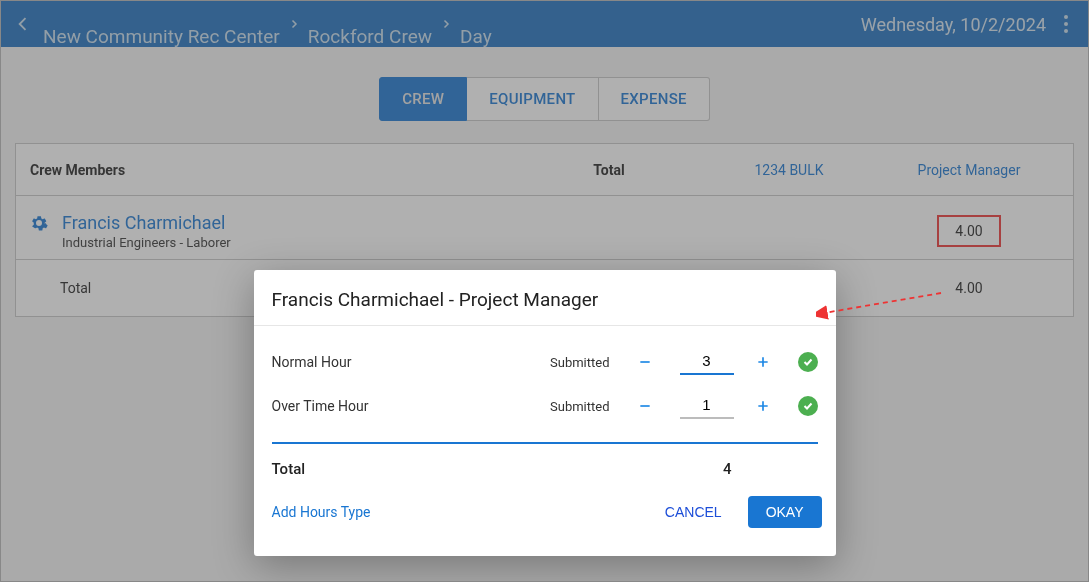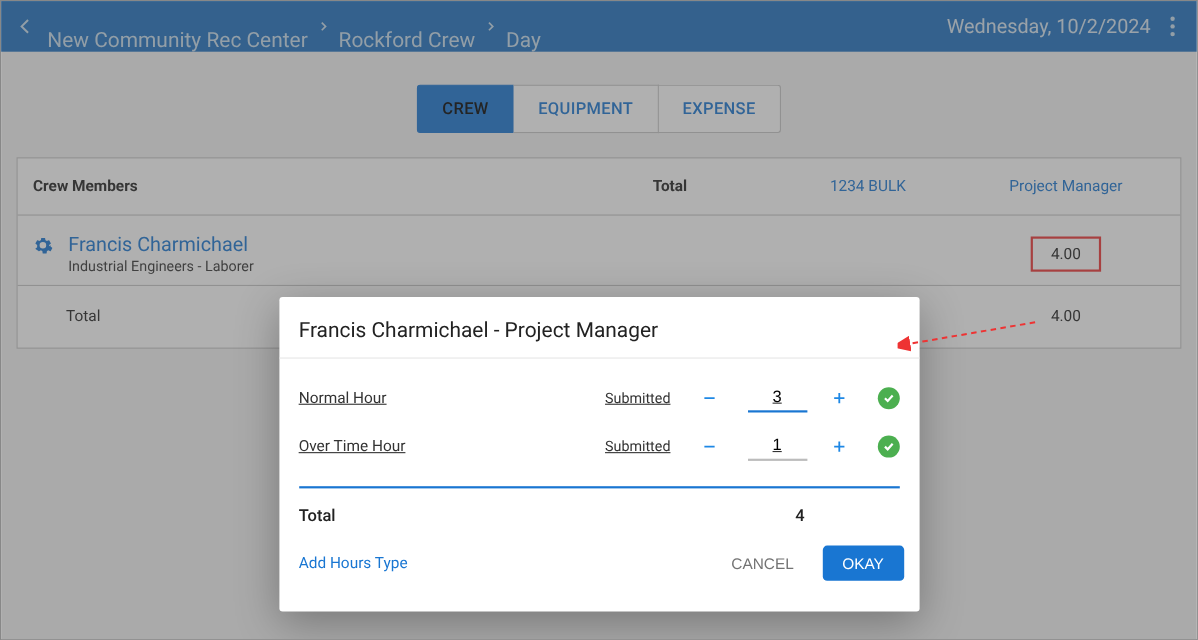--- a/index.html
+++ b/index.html
@@ -85,21 +85,21 @@
       border: 1px solid #c6c6c6;
       font-size: 15px;
       font-weight: 500;
       color: #1976d2;
       background: #fff;
       cursor: pointer;
       letter-spacing: 0.3px;
     }
     .tab.active {
       background: #1976d2;
-      color: #000000;
+      color: #e5e5e5;
       border-color: #1976d2;
     }
     .tab:first-child { border-radius: 3px 0 0 3px; }
     .tab:last-child { border-radius: 0 3px 3px 0; }
     .tab + .tab { border-left: none; }
     
     .table-wrap {
       border: 1px solid #c6c6c6;
       background: #fff;
     }
@@ -226,21 +226,20 @@
     }
     
     .hour-row {
       display: grid;
       grid-template-columns: 1fr auto auto 48px auto auto;
       align-items: center;
       gap: 24px;
       height: 44px;
       font-size: 14px;
       color: #333;
-      text-decoration: underline;
     }
     
     .hour-status { color: #333; font-size: 13px; margin-right: 0;}
     
     .step-btn {
       width: 22px;
       height: 22px;
       cursor: pointer;
       display: flex;
       align-items: center;
@@ -292,21 +291,21 @@
     
     .add-hours {
       color: #1976d2;
       font-size: 14px;
       cursor: pointer;
       flex: 1;
       padding-left: 4px;
     }
     
     .btn-cancel {
-      color: #737373;
+      color: #1d4ed8;
       font-size: 14px;
       font-weight: 500;
       cursor: pointer;
       padding: 8px 12px;
       background: none;
       border: none;
     }
     
     .btn-okay {
       background: #1976d2;

